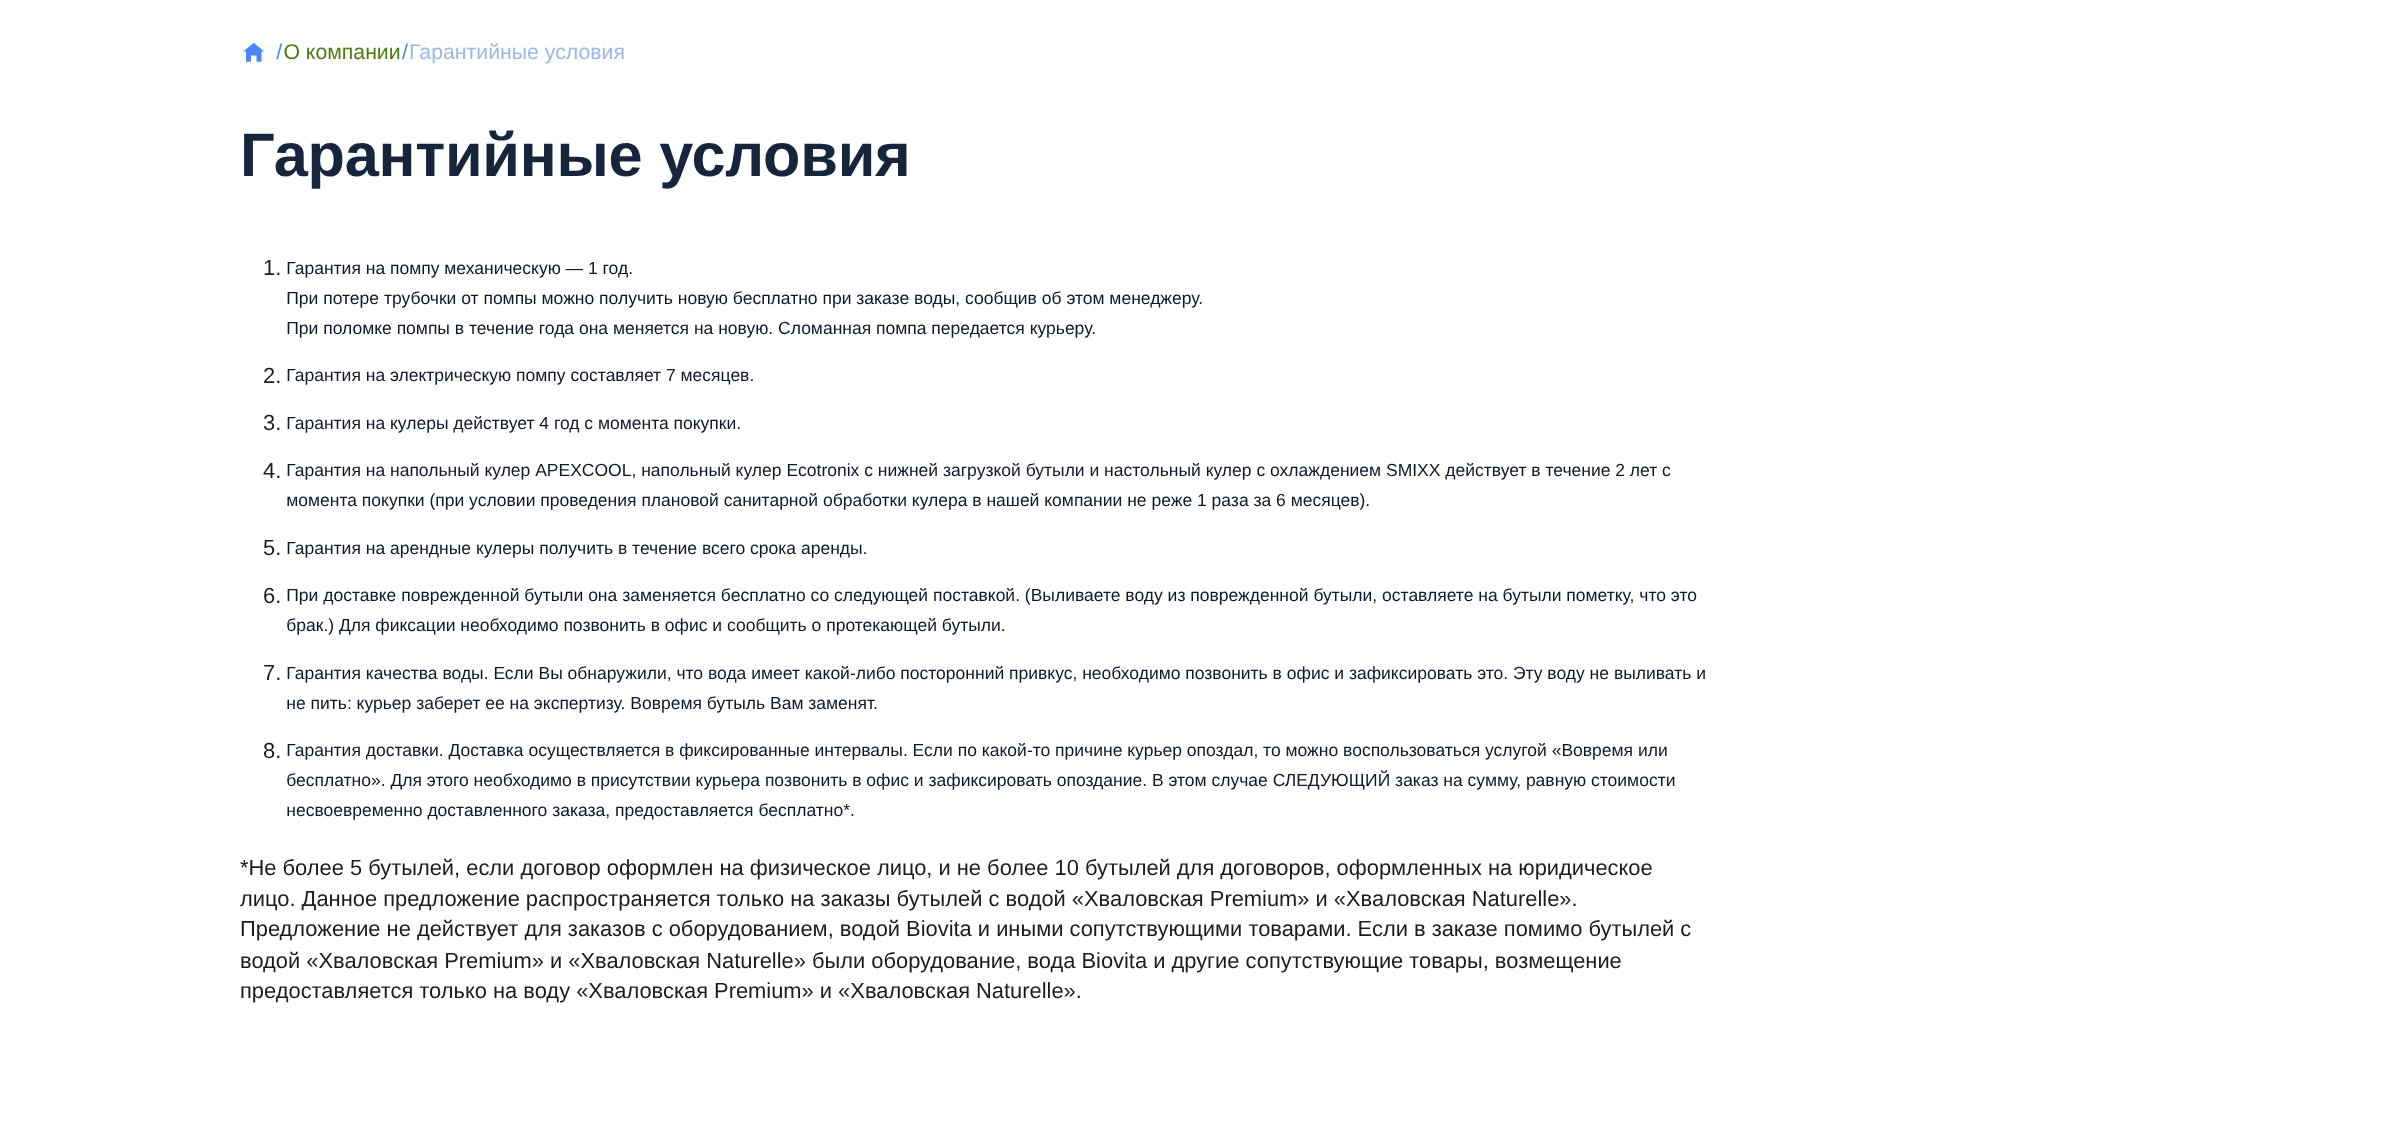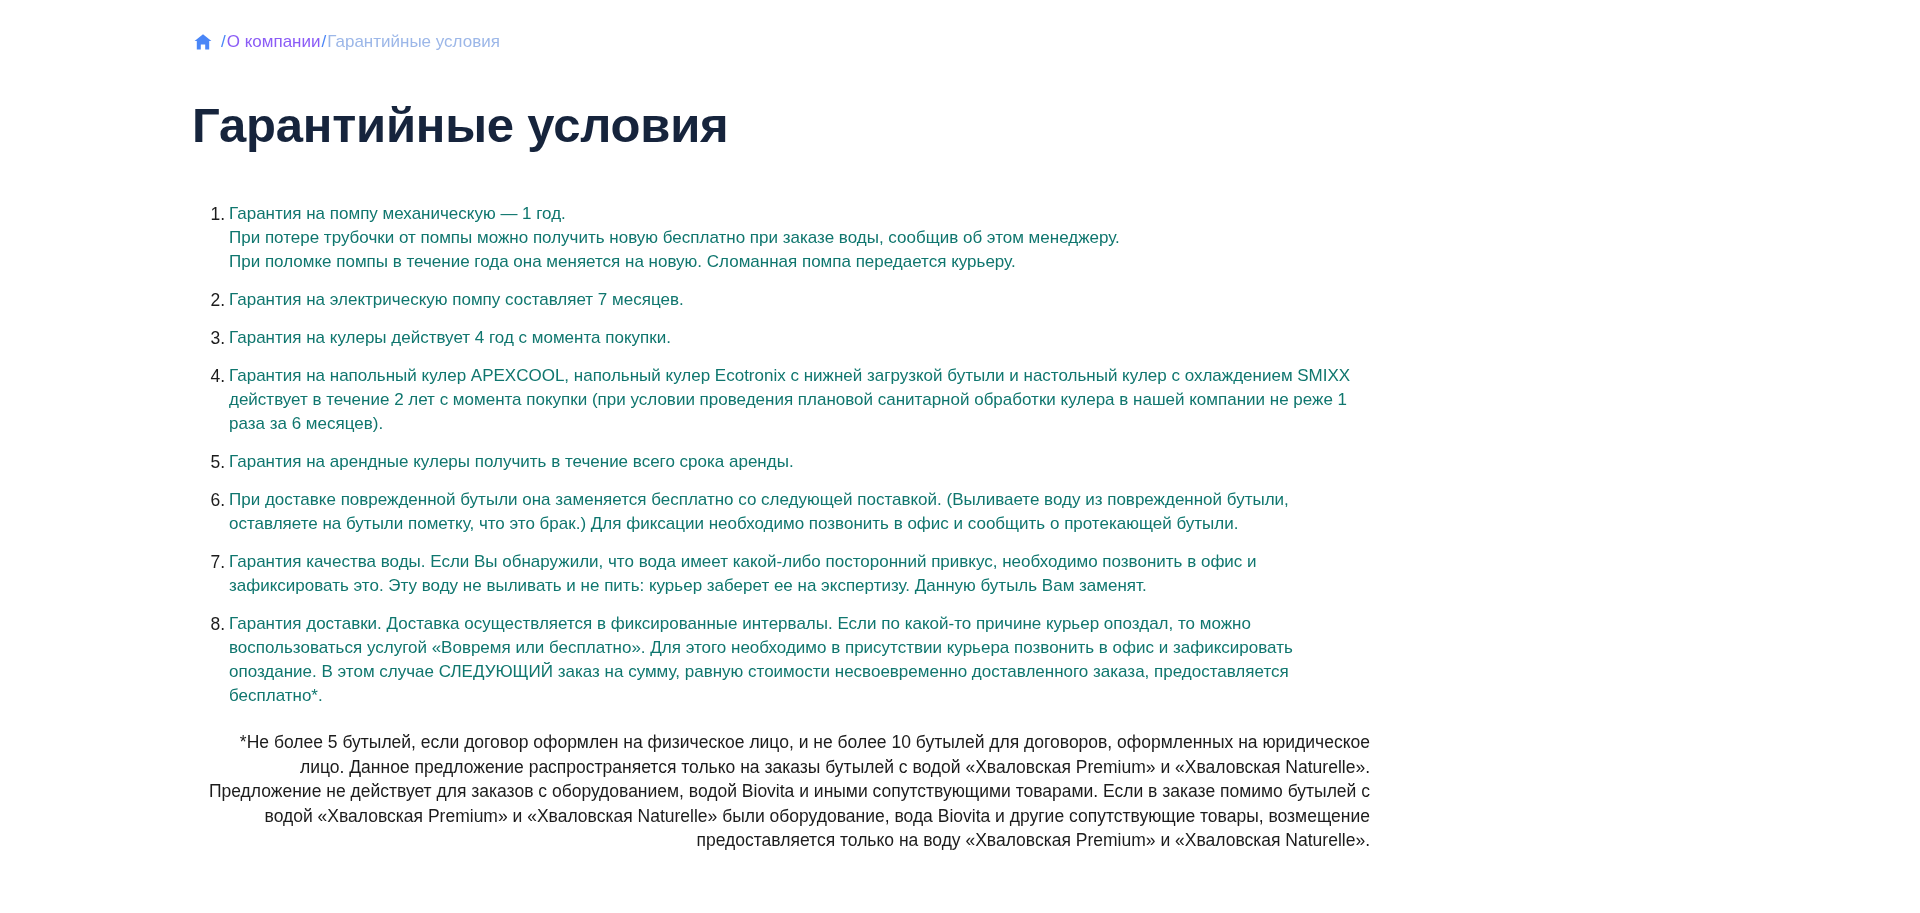--- a/index.html
+++ b/index.html
@@ -50,21 +50,21 @@
     color: #4a86f7;
     cursor: pointer;
   }
   .crumb-home svg { display: block; }
   .crumb-sep {
     color: #4a86f7;
     padding: 0 1px;
     font-size: 17px;
   }
   .crumb-link {
-    color: #8b5cf6;
+    color: #4d7c0f;
     text-decoration: none;
     cursor: pointer;
   }
   .crumb-current {
     color: #9cb7e8;
     cursor: default;
   }
 
   
   .page-title {
@@ -80,23 +80,23 @@
   .warranty-list {
     margin: 48px 0 0 0;
     padding: 0 0 0 37px;
     list-style: none;
     counter-reset: witem;
     max-width: 1175px;
   }
   .warranty-list > li {
     position: relative;
     counter-increment: witem;
-    font-size: 17px;
+    font-size: 14px;
     line-height: 24px;
-    color: #0f766e;
+    color: #0f172a;
     margin-bottom: 14px;
     padding-left: 0;
   }
   .warranty-list > li::before {
     content: counter(witem) ".";
     position: absolute;
     left: -26px;
     top: 0;
     width: 22px;
     text-align: right;
@@ -108,21 +108,21 @@
     display: block;
   }
 
   
   .footnote {
     margin: 22px 0 0 0;
     font-size: 17.5px;
     line-height: 24.5px;
     color: #1c1c1c;
     max-width: 1178px;
-    text-align: right;
+    text-align: left;
   }
 </style>
 </head>
 <body>
 
 <div class="page">
   <div class="content">
 
     <nav class="breadcrumb">
       <span class="crumb-home">
@@ -153,21 +153,21 @@
       <li>
         <span class="sub-line">Гарантия на напольный кулер APEXCOOL, напольный кулер Ecotronix с нижней загрузкой бутыли и настольный кулер с охлаждением SMIXX действует в течение 2 лет с момента покупки (при условии проведения плановой санитарной обработки кулера в нашей компании не реже 1 раза за 6 месяцев).</span>
       </li>
       <li>
         <span class="sub-line">Гарантия на арендные кулеры получить в течение всего срока аренды.</span>
       </li>
       <li>
         <span class="sub-line">При доставке поврежденной бутыли она заменяется бесплатно со следующей поставкой. (Выливаете воду из поврежденной бутыли, оставляете на бутыли пометку, что это брак.) Для фиксации необходимо позвонить в офис и сообщить о протекающей бутыли.</span>
       </li>
       <li>
-        <span class="sub-line">Гарантия качества воды. Если Вы обнаружили, что вода имеет какой-либо посторонний привкус, необходимо позвонить в офис и зафиксировать это. Эту воду не выливать и не пить: курьер заберет ее на экспертизу. Данную бутыль Вам заменят.</span>
+        <span class="sub-line">Гарантия качества воды. Если Вы обнаружили, что вода имеет какой-либо посторонний привкус, необходимо позвонить в офис и зафиксировать это. Эту воду не выливать и не пить: курьер заберет ее на экспертизу. Вовремя бутыль Вам заменят.</span>
       </li>
       <li>
         <span class="sub-line">Гарантия доставки. Доставка осуществляется в фиксированные интервалы. Если по какой-то причине курьер опоздал, то можно воспользоваться услугой «Вовремя или бесплатно». Для этого необходимо в присутствии курьера позвонить в офис и зафиксировать опоздание. В этом случае СЛЕДУЮЩИЙ заказ на сумму, равную стоимости несвоевременно доставленного заказа, предоставляется бесплатно*.</span>
       </li>
     </ol>
 
     <p class="footnote">*Не более 5 бутылей, если договор оформлен на физическое лицо, и не более 10 бутылей для договоров, оформленных на юридическое лицо. Данное предложение распространяется только на заказы бутылей с водой «Хваловская Premium» и «Хваловская Naturelle». Предложение не действует для заказов с оборудованием, водой Biovita и иными сопутствующими товарами. Если в заказе помимо бутылей с водой «Хваловская Premium» и «Хваловская Naturelle» были оборудование, вода Biovita и другие сопутствующие товары, возмещение предоставляется только на воду «Хваловская Premium» и «Хваловская Naturelle».</p>
 
   </div>
 </div>

